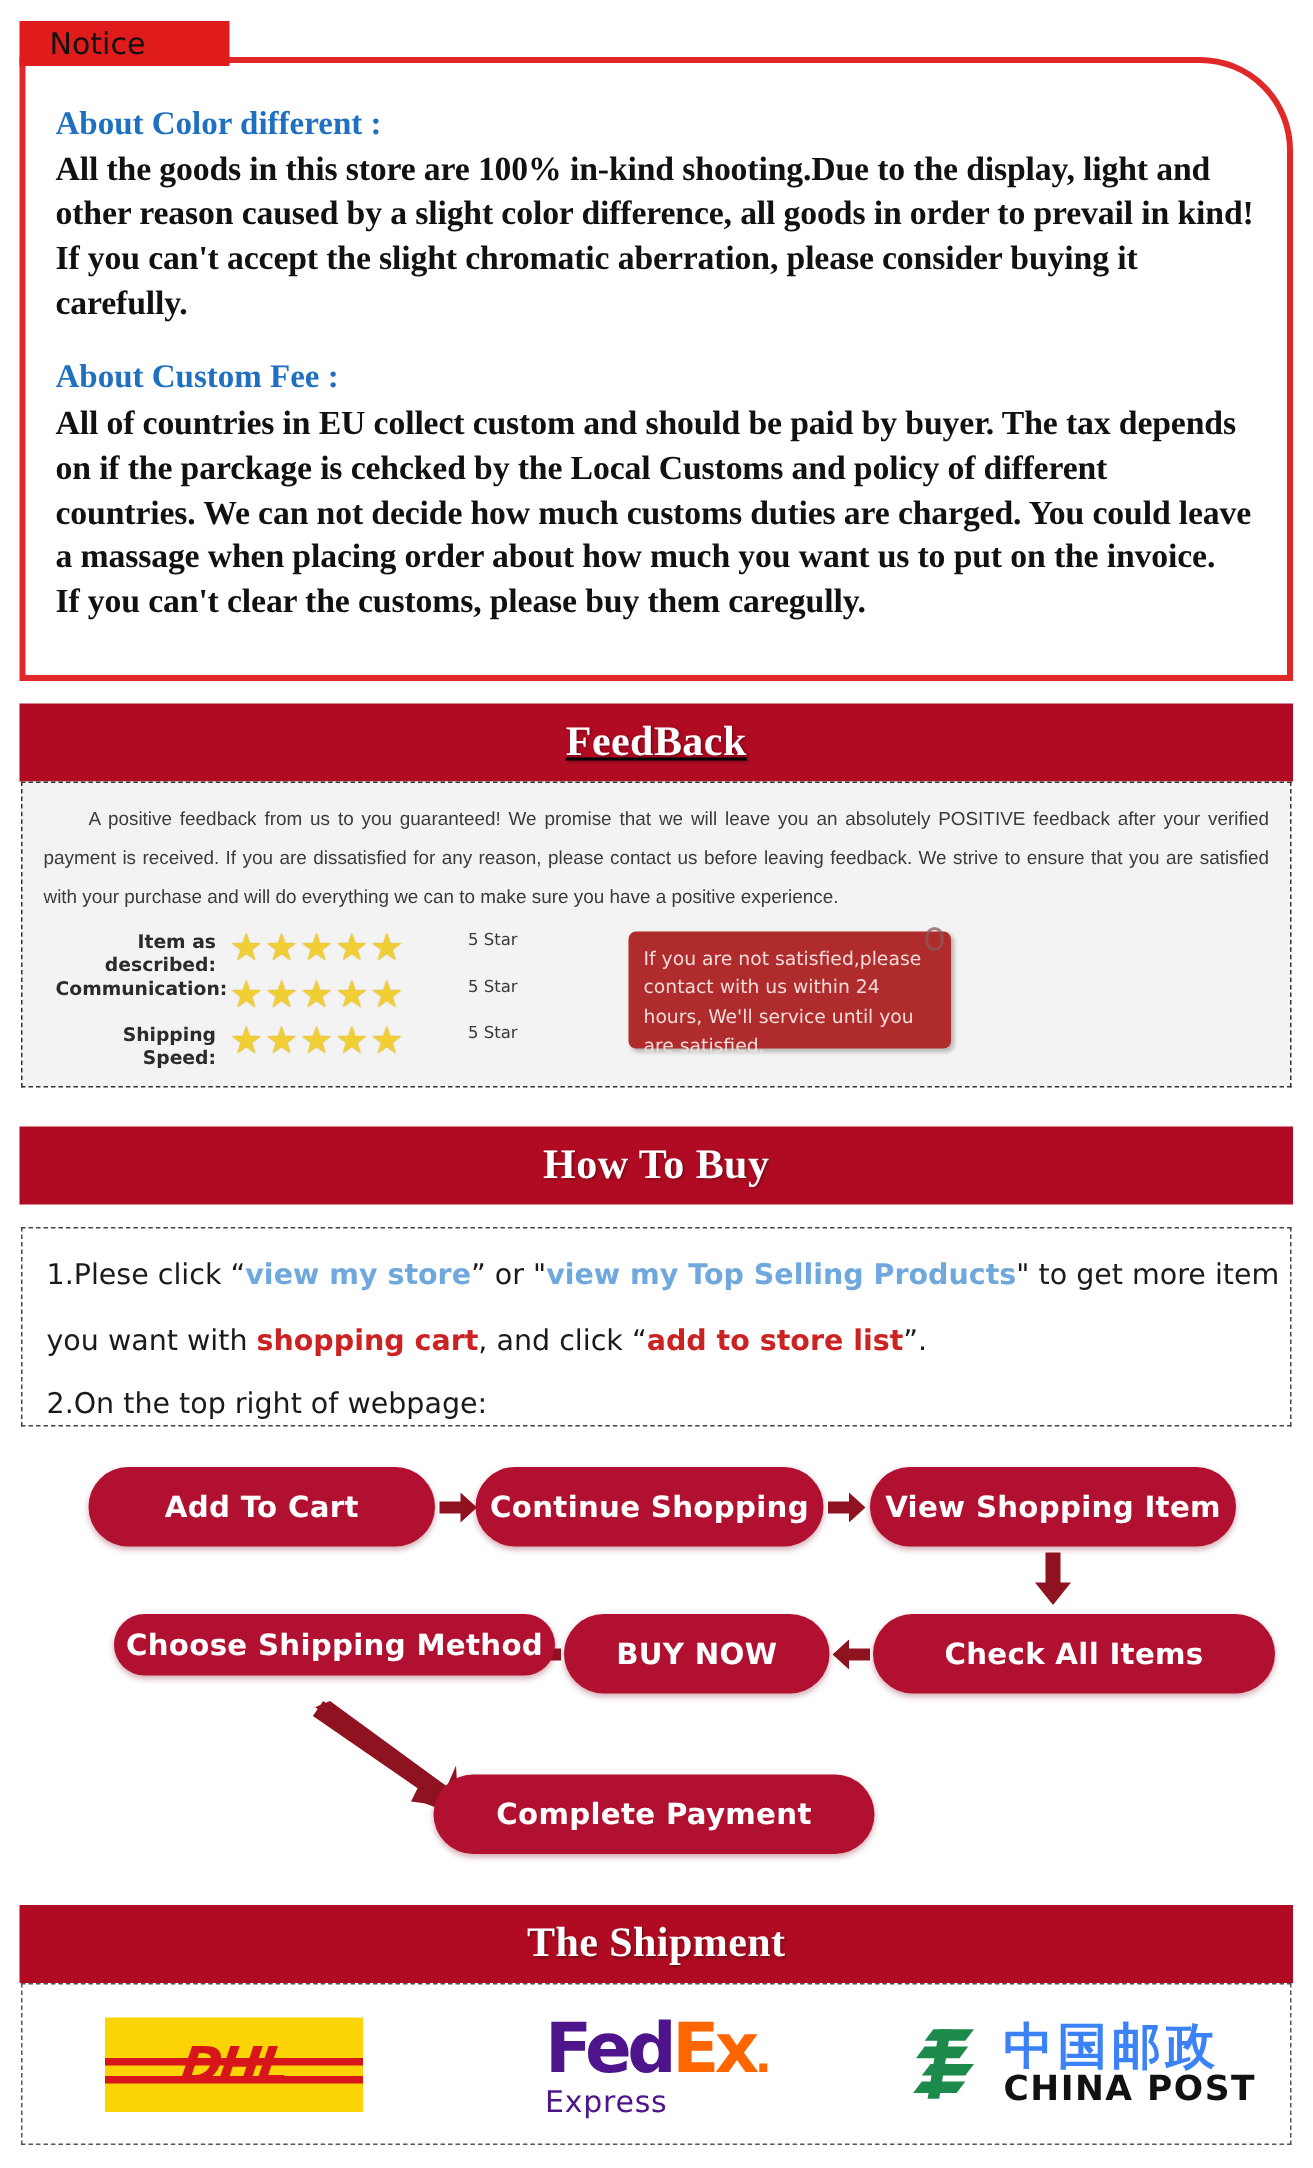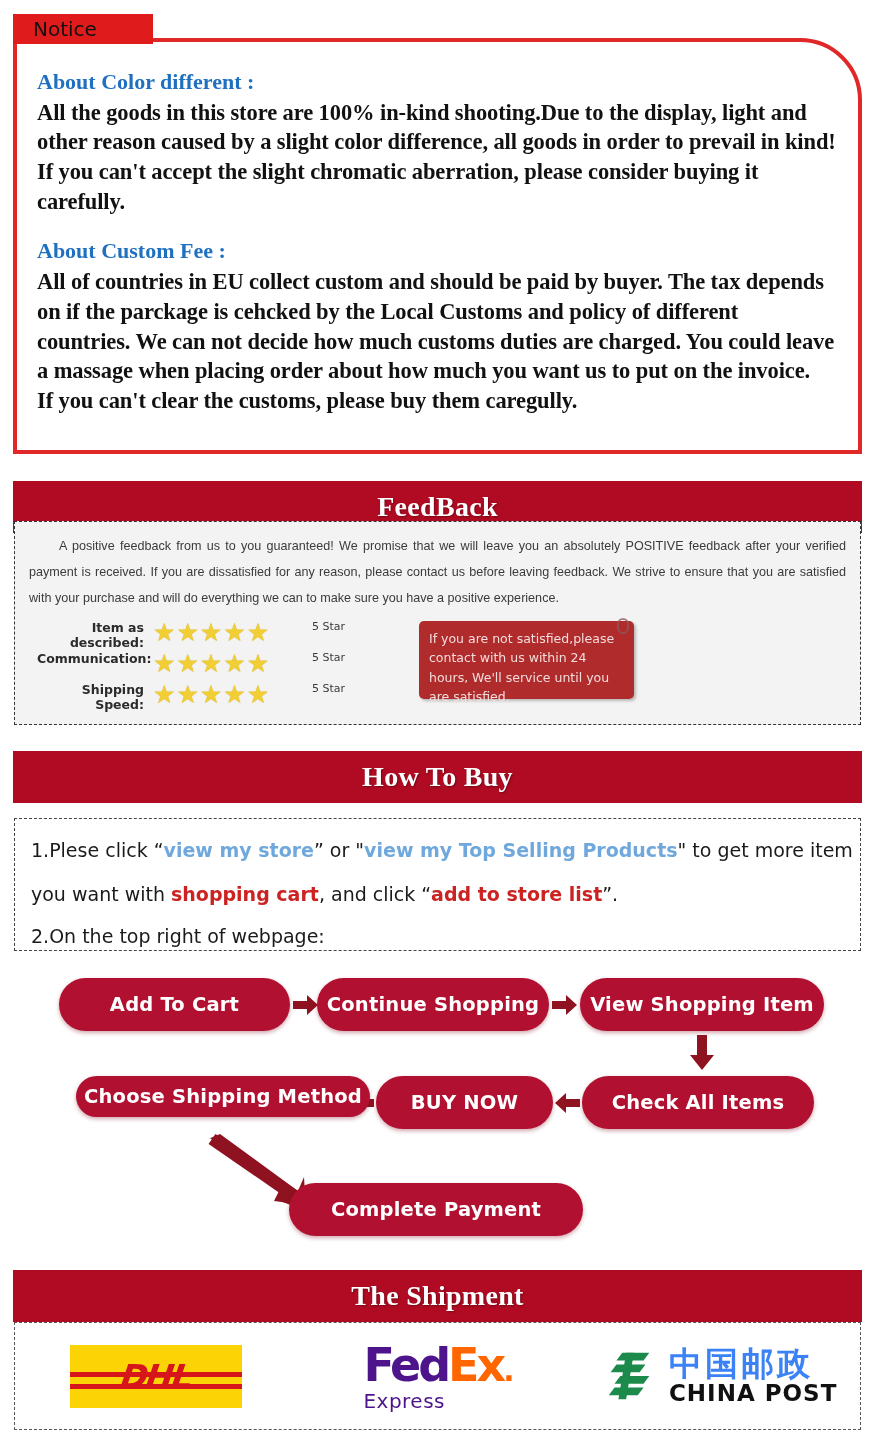--- a/index.html
+++ b/index.html
@@ -324,21 +324,21 @@
         <div class="notice-head">About Color different :</div>
         <div class="notice-body">All the goods in this store are 100% in-kind shooting.Due to the display, light and other reason caused by a slight color difference, all goods in order to prevail in kind! If you can't accept the slight chromatic aberration, please consider buying it carefully.</div>
         <div class="gap-block"></div>
         <div class="notice-head">About Custom Fee :</div>
         <div class="notice-body">All of countries in EU collect custom and should be paid by buyer.  The tax depends on if the parckage is cehcked by the Local Customs and policy of different countries. We can not decide how much customs duties are charged. You could leave a massage when placing order about how much you want us to put on the invoice.</div>
         <div class="notice-body">If you can't clear the customs, please buy them caregully.</div>
       </div>
     </div>
   </div>
 
-  <div class="banner" style="top:481px;">
+  <div class="banner" style="top:469px;text-decoration:underline;">
     <span class="banner-text">FeedBack</span>
   </div>
 
   <div class="fb-box">
     <div class="fb-para">A positive feedback from us to you guaranteed! We promise that we will leave you an absolutely POSITIVE feedback after your verified payment is received. If you are dissatisfied for any reason, please contact us before leaving feedback. We strive to ensure that you are satisfied with your purchase and will do everything we can to make sure you have a positive experience.</div>
 
     <div class="ratings">
       <div class="rating-row">
         <span class="rating-label">Item as described:</span>
         <span class="stars">
@@ -409,21 +409,21 @@
     </svg>
 
     <div class="pill" style="left:580px; top:15px; width:244px; height:53px;">
       <span class="pill-label">View Shopping Item</span>
     </div>
 
     <svg class="arrow-svg" style="left:688px; top:71px;" width="28" height="38" viewBox="0 0 28 38">
       <path d="M9 1 L19 1 L19 21 L26 21 L14 36 L2 21 L9 21 Z" fill="#8f1220"></path>
     </svg>
 
-    <div class="pill" style="left:582px; top:113px; width:232px; height:53px;">
+    <div class="pill" style="left:582px; top:113px; width:268px; height:53px;">
       <span class="pill-label">Check All Items</span>
     </div>
 
     <svg class="arrow-svg" style="left:554px; top:128px;" width="28" height="24" viewBox="0 0 28 24">
       <path d="M26 8 L12 8 L12 2 L1 12 L12 22 L12 16 L26 16 Z" fill="#8f1220"></path>
     </svg>
 
     <div class="pill" style="left:376px; top:113px; width:177px; height:53px;">
       <span class="pill-label">BUY NOW</span>
     </div>

